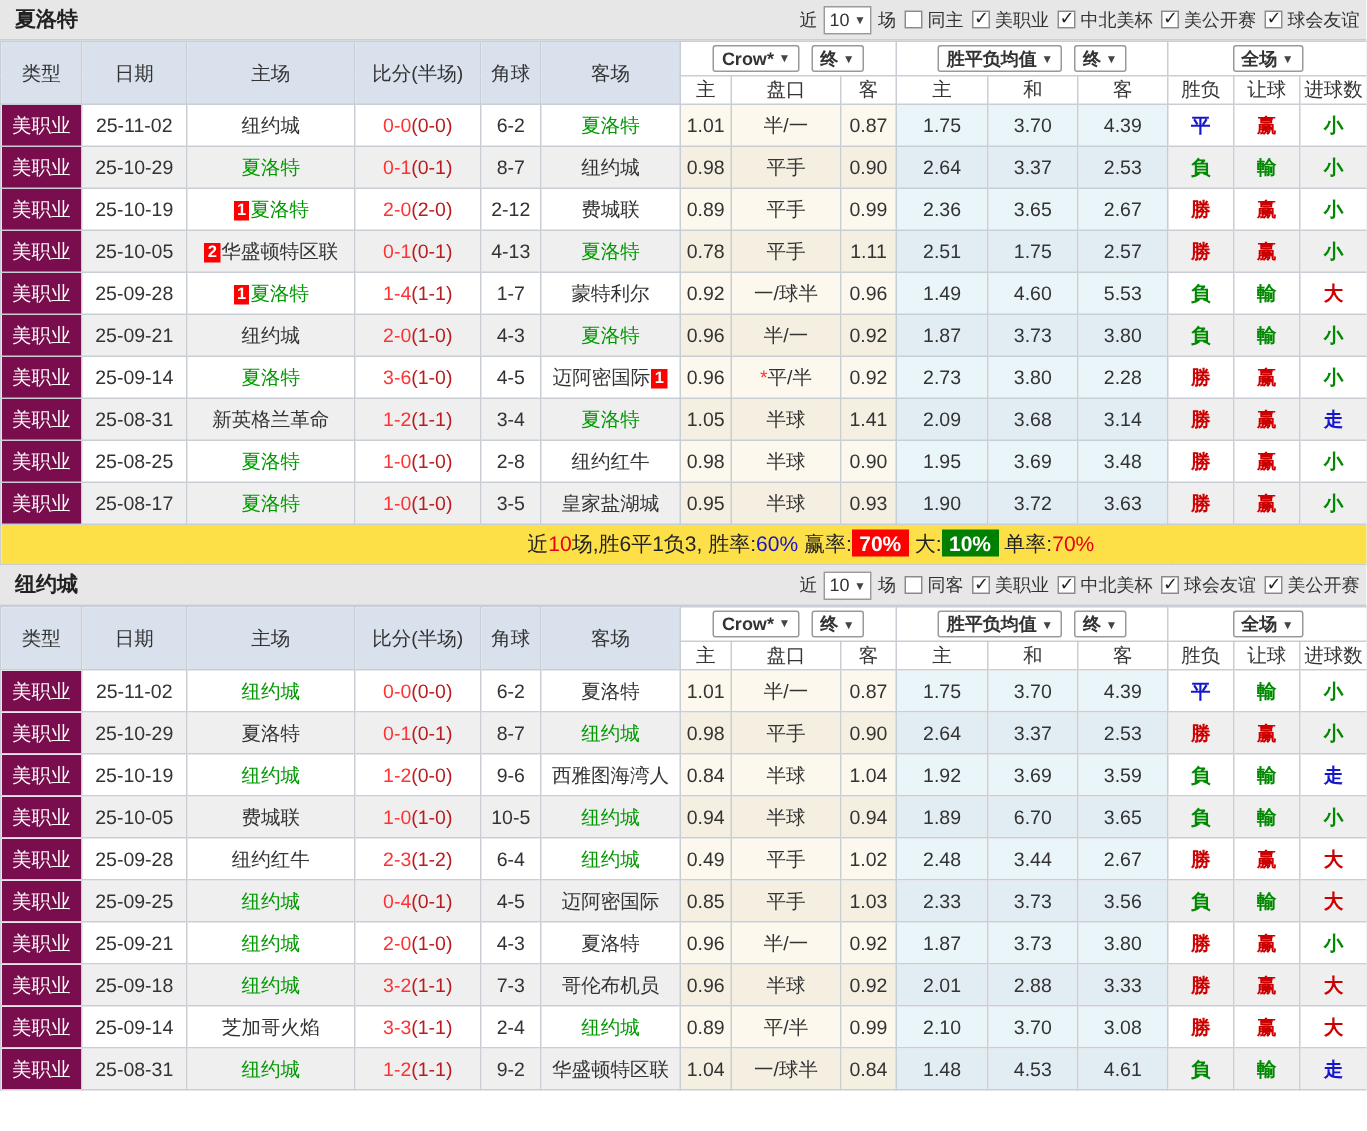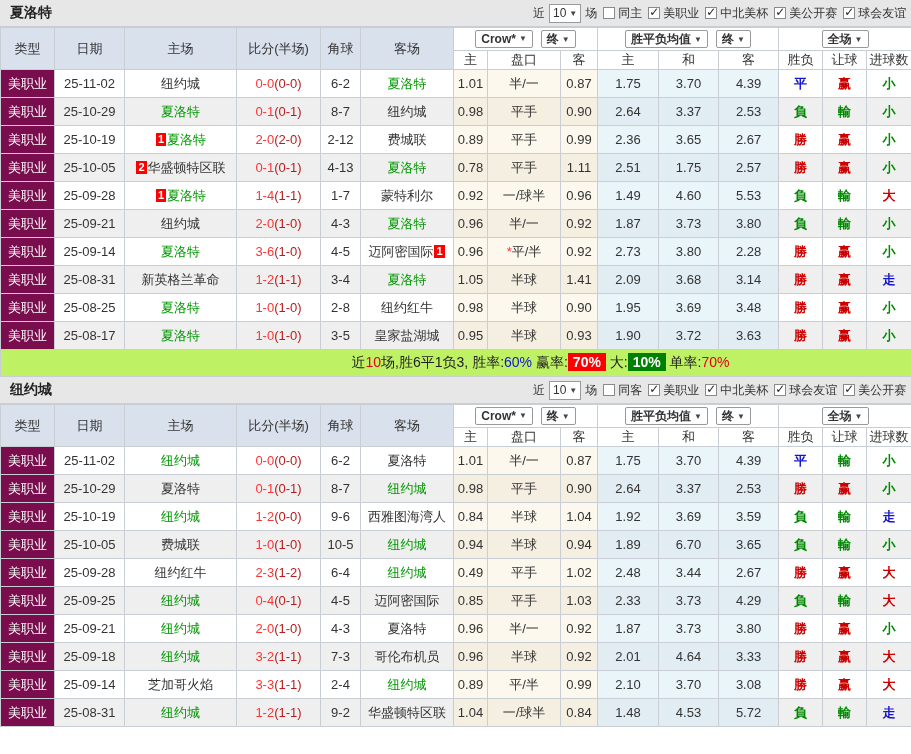--- a/index.html
+++ b/index.html
@@ -48,21 +48,21 @@
   .res-red{color:var(--win_red,#cc0000)}
   .res-green{color:var(--lose_green,#008800)}
   .res-blue{color:var(--draw_blue,#1515cc)}
   .tname{color:#333}
   .tname.green{color:var(--team_green,#009900)}
   .full{color:var(--score_red,#ff3333)}
   .half{color:#b91c1c}
   .badge{display:inline-block;background:var(--badge_red,#ff0000);color:#fff;font-size:11px;
     line-height:13px;padding:0 2px;margin:0 1px;font-weight:bold;vertical-align:1px}
   .mark{color:var(--score_red,#ff3333)}
-  tr.summary-row td{height:26px;background:#bef264}
+  tr.summary-row td{height:26px;background:#fde047}
   .c-summary{text-align:center;padding-left:169px !important;font-size:14px;color:#222}
   .seg-red{color:#e60012}
   .seg-blue{color:#1515cc}
   .seg-badge-red{background:var(--rate_red_bg,#ff0000);color:#fff;padding:1px 5px;font-weight:bold}
   .seg-badge-green{background:var(--rate_green_bg,#008000);color:#fff;padding:1px 5px;font-weight:bold}
 </style>
 </head>
 <body>
 
 <div class="app">
@@ -513,21 +513,21 @@
               <td class="c-date">25-09-25</td>
               <td class="c-team"><span class="tname green">纽约城</span></td>
               <td class="c-score"><span class="full">0-4</span><span class="half">(0-1)</span></td>
               <td class="c-corner">4-5</td>
               <td class="c-team"><span class="tname">迈阿密国际</span></td>
               <td class="c-odds"><span>0.85</span></td>
               <td class="c-odds"><span>平手</span></td>
               <td class="c-odds"><span>1.03</span></td>
               <td class="c-mean">2.33</td>
               <td class="c-mean">3.73</td>
-              <td class="c-mean">4.29</td>
+              <td class="c-mean">3.56</td>
               <td class="c-res res-green">負</td>
               <td class="c-res res-green">輸</td>
               <td class="c-res res-red">大</td>
             </tr>
             <tr class="odd">
               <td class="c-type">美职业</td>
               <td class="c-date">25-09-21</td>
               <td class="c-team"><span class="tname green">纽约城</span></td>
               <td class="c-score"><span class="full">2-0</span><span class="half">(1-0)</span></td>
               <td class="c-corner">4-3</td>
@@ -546,21 +546,21 @@
               <td class="c-type">美职业</td>
               <td class="c-date">25-09-18</td>
               <td class="c-team"><span class="tname green">纽约城</span></td>
               <td class="c-score"><span class="full">3-2</span><span class="half">(1-1)</span></td>
               <td class="c-corner">7-3</td>
               <td class="c-team"><span class="tname">哥伦布机员</span></td>
               <td class="c-odds"><span>0.96</span></td>
               <td class="c-odds"><span>半球</span></td>
               <td class="c-odds"><span>0.92</span></td>
               <td class="c-mean">2.01</td>
-              <td class="c-mean">4.64</td>
+              <td class="c-mean">2.88</td>
               <td class="c-mean">3.33</td>
               <td class="c-res res-red">勝</td>
               <td class="c-res res-red">赢</td>
               <td class="c-res res-red">大</td>
             </tr>
             <tr class="odd">
               <td class="c-type">美职业</td>
               <td class="c-date">25-09-14</td>
               <td class="c-team"><span class="tname">芝加哥火焰</span></td>
               <td class="c-score"><span class="full">3-3</span><span class="half">(1-1)</span></td>
@@ -581,21 +581,21 @@
               <td class="c-date">25-08-31</td>
               <td class="c-team"><span class="tname green">纽约城</span></td>
               <td class="c-score"><span class="full">1-2</span><span class="half">(1-1)</span></td>
               <td class="c-corner">9-2</td>
               <td class="c-team"><span class="tname">华盛顿特区联</span></td>
               <td class="c-odds"><span>1.04</span></td>
               <td class="c-odds"><span>一/球半</span></td>
               <td class="c-odds"><span>0.84</span></td>
               <td class="c-mean">1.48</td>
               <td class="c-mean">4.53</td>
-              <td class="c-mean">5.72</td>
+              <td class="c-mean">4.61</td>
               <td class="c-res res-green">負</td>
               <td class="c-res res-green">輸</td>
               <td class="c-res res-blue">走</td>
             </tr>
           </tbody>
         </table>
       </div>
     </div>
 </div>
 

